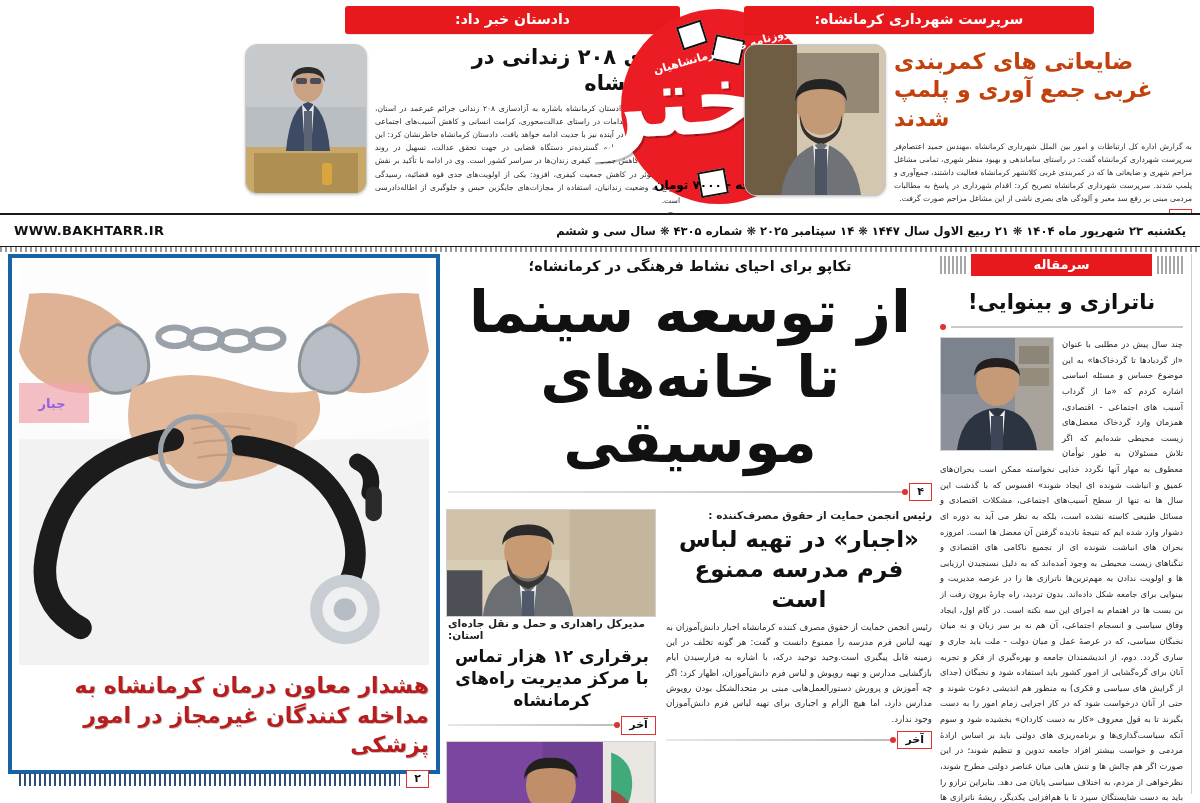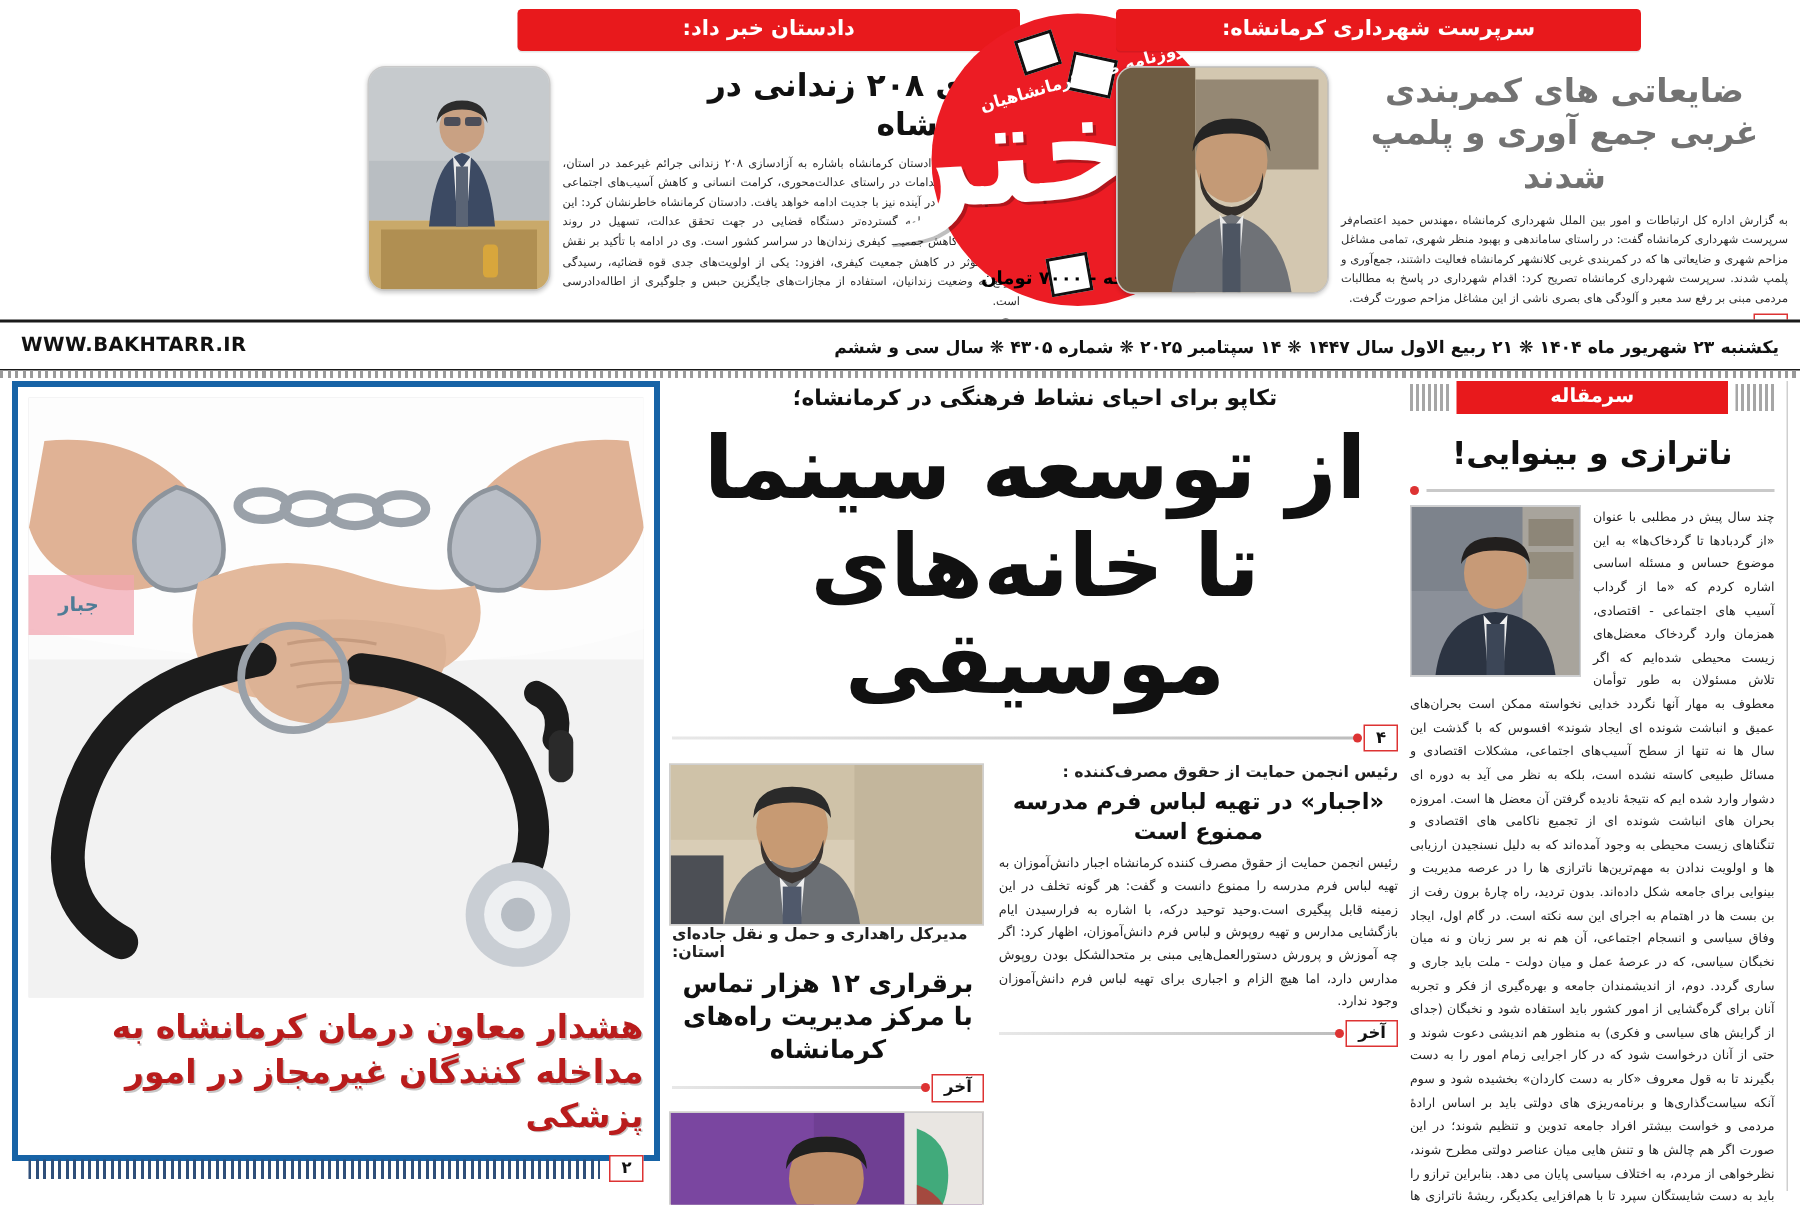--- a/index.html
+++ b/index.html
@@ -93,21 +93,21 @@
   .tr{position:absolute;right:8px;top:6px;width:448px;}
   .tr .redbanner{width:330px;margin:0 auto 0 0;}
   .tr-body{display:flex;flex-direction:row;gap:8px;margin-top:10px;}
   .tr-text{flex:1;}
   .tr-photo{
     width:140px;height:150px;border-radius:12px;border:1px solid #c9c9c9;
     overflow:hidden;position:relative;background:#b9b2a6;flex:none;
     box-shadow:0 1px 3px rgba(0,0,0,.2);
   }
   .headline-sm2{
-    font-size:22px;font-weight:bold;color:#737373;text-align:center;
+    font-size:22px;font-weight:bold;color:#c2410c;text-align:left;
     line-height:1.3;margin:4px 0 6px 0;
   }
   .pagebadge{
     display:inline-block;border:1px solid #d33;color:#111;background:#fff;
     font-size:11px;font-weight:bold;padding:1px 7px 2px 7px;line-height:1.2;
     position:relative;
   }
   .badgerow{display:flex;align-items:center;gap:5px;margin-top:4px;}
   .badgerow .rule{
     flex:1;height:2px;background:linear-gradient(to left,#bdbdbd,#e8e8e8);
@@ -152,21 +152,21 @@
   .leftbadge{display:flex;align-items:center;gap:6px;margin-top:10px;}
   .hatch{
     flex:1;height:13px;
     background:repeating-linear-gradient(to right,#2f4f7a 0 2px,transparent 2px 5px);
   }
   .sidetab{
     position:absolute;left:-4px;top:118px;width:74px;height:40px;
     background:#f1a6b0;opacity:.72;display:flex;align-items:center;
     justify-content:center;
   }
-  .sidetab .txt{color:#0c4a6e;font-size:13px;font-weight:bold;}
+  .sidetab .txt{color:#6d28d9;font-size:13px;font-weight:bold;}
   .sidetab:after{
     content:"";position:absolute;left:-10px;top:13px;
     border-top:7px solid transparent;border-bottom:7px solid transparent;
     border-right:10px solid #e08c98;
   }
 
   
   .midcol{position:absolute;right:268px;left:448px;top:0;height:540px;}
   .kicker{
     text-align:center;font-size:14.5px;font-weight:bold;color:#111;
@@ -175,21 +175,21 @@
   .mainheadline{
     text-align:center;font-size:58px;font-weight:bold;color:#111;
     line-height:1.12;margin:2px 0 8px 0;letter-spacing:-1px;
   }
   .subgrid{display:flex;gap:10px;margin-top:8px;}
   .sub-right{flex:1.28;}
   .sub-left{flex:1;}
   .overline{font-size:10.5px;font-weight:bold;color:#222;text-align:left;margin-bottom:4px;}
   .overline.r{text-align:right;}
   .sub-head{
-    font-size:15px;font-weight:bold;color:#111;text-align:center;
+    font-size:23px;font-weight:bold;color:#111;text-align:center;
     line-height:1.3;margin-bottom:5px;
   }
   .sub-head.sm{font-size:17px;text-align:center;}
   .sub-photo{
     width:100%;height:106px;background:#d8cfc0;border:1px solid #cfcfcf;
     overflow:hidden;position:relative;
   }
   .body-xs{
     font-size:8.6px;color:#262626;text-align:justify;line-height:1.78;
   }

